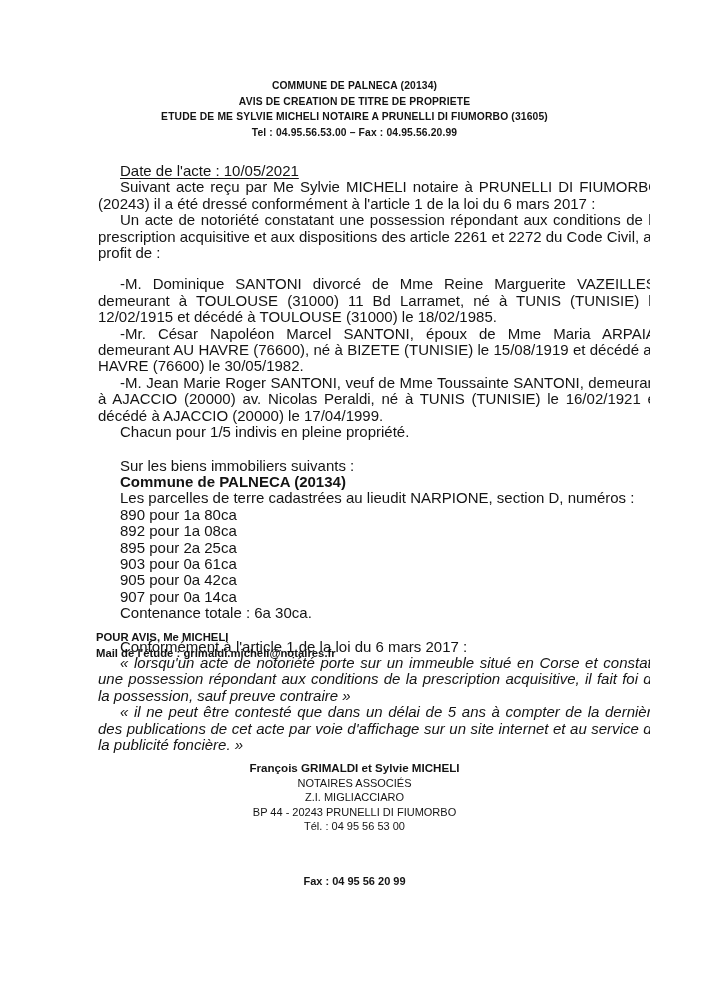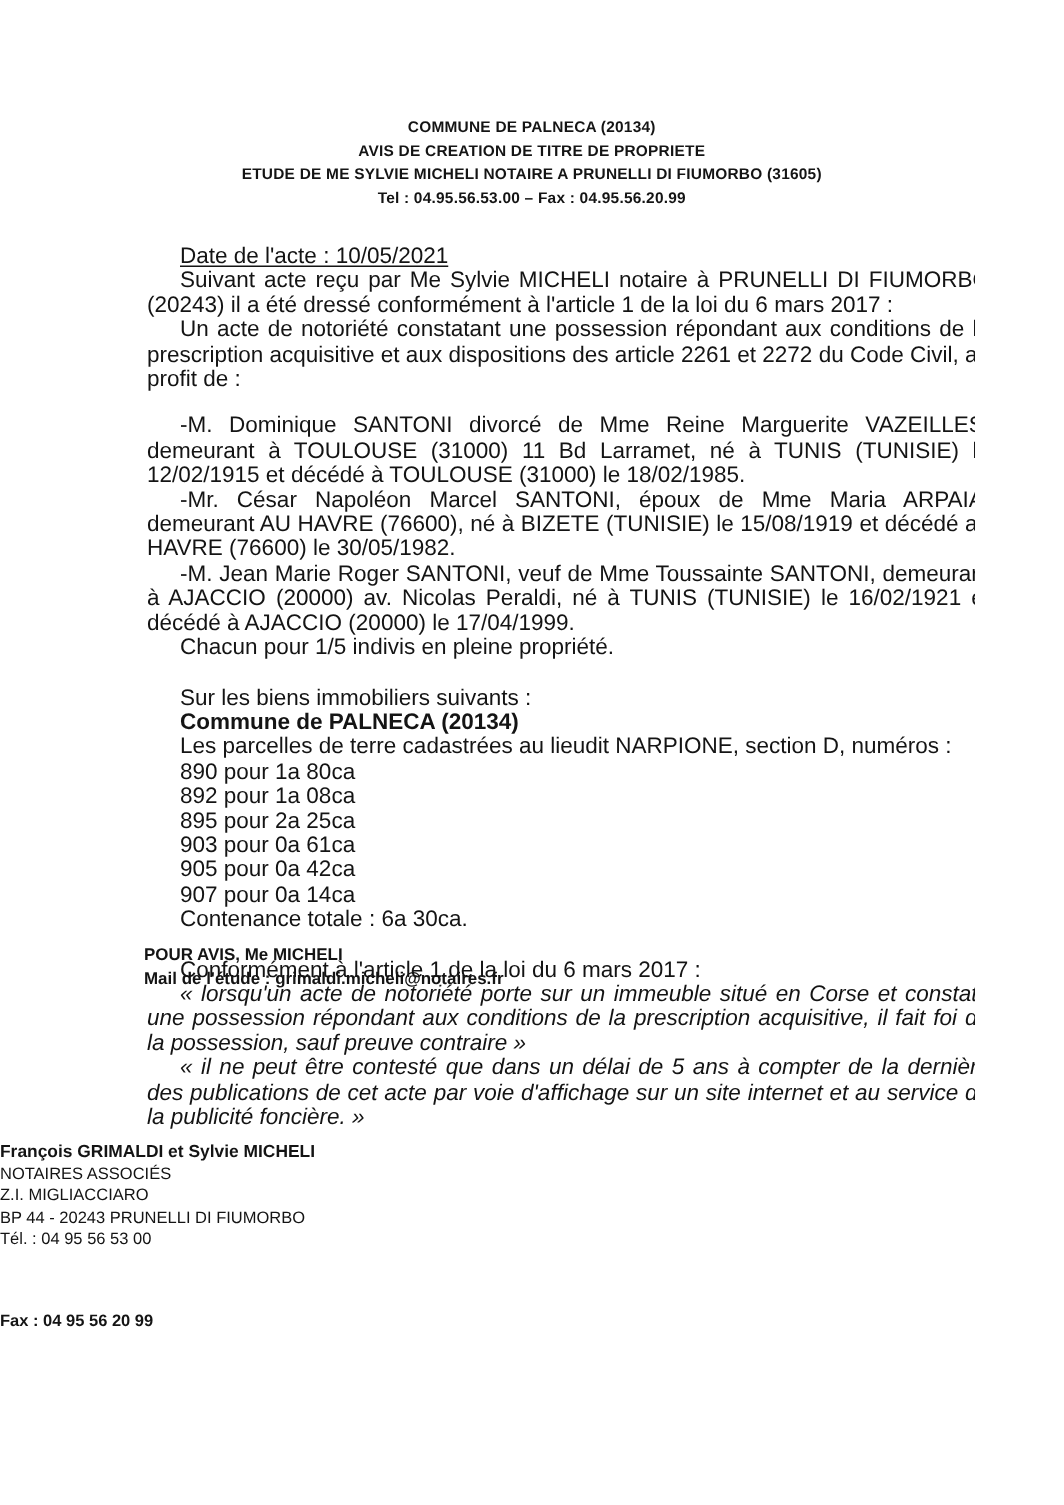--- a/index.html
+++ b/index.html
@@ -79,20 +79,21 @@
     line-height: 16.4px;
     font-weight: bold;
   }
 
   
   .doc-footer {
     position: absolute;
     left: 0;
     top: 761px;
     width: 709px;
+    text-align: center;
     font-size: 11px;
     line-height: 14.6px;
   }
   .doc-footer .f-name { font-weight: bold; font-size: 11.6px; }
   .doc-footer .f-assoc { }
   .doc-footer .f-tel { }
   .doc-footer .f-fax { font-weight: bold; margin-top: 40px; }
 </style>
 </head>
 <body>

